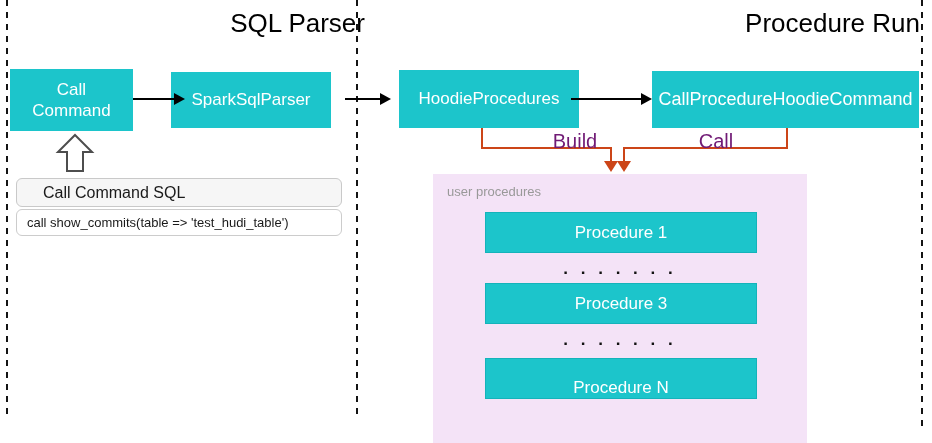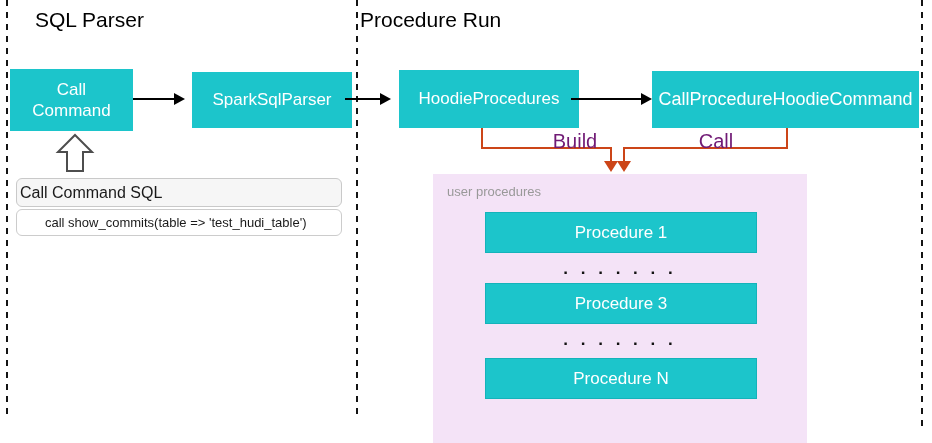--- a/index.html
+++ b/index.html
@@ -9,21 +9,21 @@
     overflow:hidden;color:#111;
   }
   .abs{position:absolute;}
   
   .vdash{
     width:2px;
     background:repeating-linear-gradient(to bottom,#141414 0 6px,transparent 6px 12px);
   }
   
   .sec-title{
-    font-size:21px;color:#000;text-align:left;white-space:nowrap;
+    font-size:26px;color:#000;text-align:right;white-space:nowrap;
   }
   
   .node{
     background:#1cc5cb;color:#ffffff;display:flex;align-items:center;justify-content:center;
     text-align:center;font-size:17px;line-height:1.25;
   }
   
   .hline{height:2px;background:#000;}
   .arrowhead-right{
     width:0;height:0;border-top:6px solid transparent;border-bottom:6px solid transparent;
@@ -33,25 +33,25 @@
   .oline{background:#cc4518;}
   .arrowhead-down{
     width:0;height:0;border-left:7px solid transparent;border-right:7px solid transparent;
     border-top:11px solid #cc4518;
   }
   .edge-label{font-size:20px;color:#701a75;text-align:center;}
   
   .sql-panel{width:326px;}
   .sql-header{
     height:27px;line-height:27px;background:#f6f6f6;border:1px solid #c9c9c9;
-    border-radius:6px;padding-left:3px;font-size:16px;color:#1a1a1a;margin-bottom:2px;
+    border-radius:6px;padding-left:26px;font-size:16px;color:#1a1a1a;margin-bottom:2px;
   }
   .sql-row{
     height:25px;line-height:25px;background:#ffffff;border:1px solid #cccccc;
-    border-radius:6px;padding-left:28px;font-size:13px;color:#1a1a1a;margin-bottom:3px;
+    border-radius:6px;padding-left:10px;font-size:13px;color:#1a1a1a;margin-bottom:3px;
     white-space:nowrap;overflow:hidden;
   }
   
   .procs-panel{background:#f4e3f7;}
   .procs-label{font-size:13px;color:#999999;}
   .proc-node{
     position:absolute;left:52px;width:270px;height:39px;background:#1cc5cb;
     border:1px solid #14b3ba;color:#fff;display:flex;align-items:center;justify-content:center;
     font-size:17px;
   }
@@ -66,21 +66,21 @@
 <div class="abs vdash" style="left:6px;top:0;height:418px;"></div>
 <div class="abs vdash" style="left:356px;top:0;height:418px;"></div>
 <div class="abs vdash" style="left:921px;top:0;height:430px;"></div>
 
 <div class="abs sec-title" style="left:35px;top:8px;width:330px;">SQL Parser</div>
 <div class="abs sec-title" style="left:360px;top:8px;width:560px;">Procedure Run</div>
 
 <div class="abs node" style="left:10px;top:69px;width:123px;height:62px;">
   <span style="width:84px;">Call Command</span>
 </div>
-<div class="abs node" style="left:192px;top:72px;width:160px;height:56px;">
+<div class="abs node" style="left:171px;top:72px;width:160px;height:56px;">
   <span>SparkSqlParser</span>
 </div>
 
 <div class="abs node" style="left:391px;top:70px;width:180px;height:58px;margin-left:8px;">
   <span>HoodieProcedures</span>
 </div>
 <div class="abs node" style="left:652px;top:71px;width:267px;height:57px;font-size:18px;">
   <span>CallProcedureHoodieCommand</span>
 </div>
 
@@ -121,16 +121,16 @@
   <div class="proc-node" style="top:38px;">
     <span>Procedure 1</span>
   </div>
   <div class="dots" style="top:82px;">. . . . . . .</div>
 
   <div class="proc-node" style="top:109px;">
     <span>Procedure 3</span>
   </div>
   <div class="dots" style="top:153px;">. . . . . . .</div>
 
-  <div class="proc-node" style="top:184px;">
+  <div class="proc-node" style="top:184px;align-items:flex-end;">
     <span>Procedure N</span>
   </div>
 </div>
 
 </body></html>

